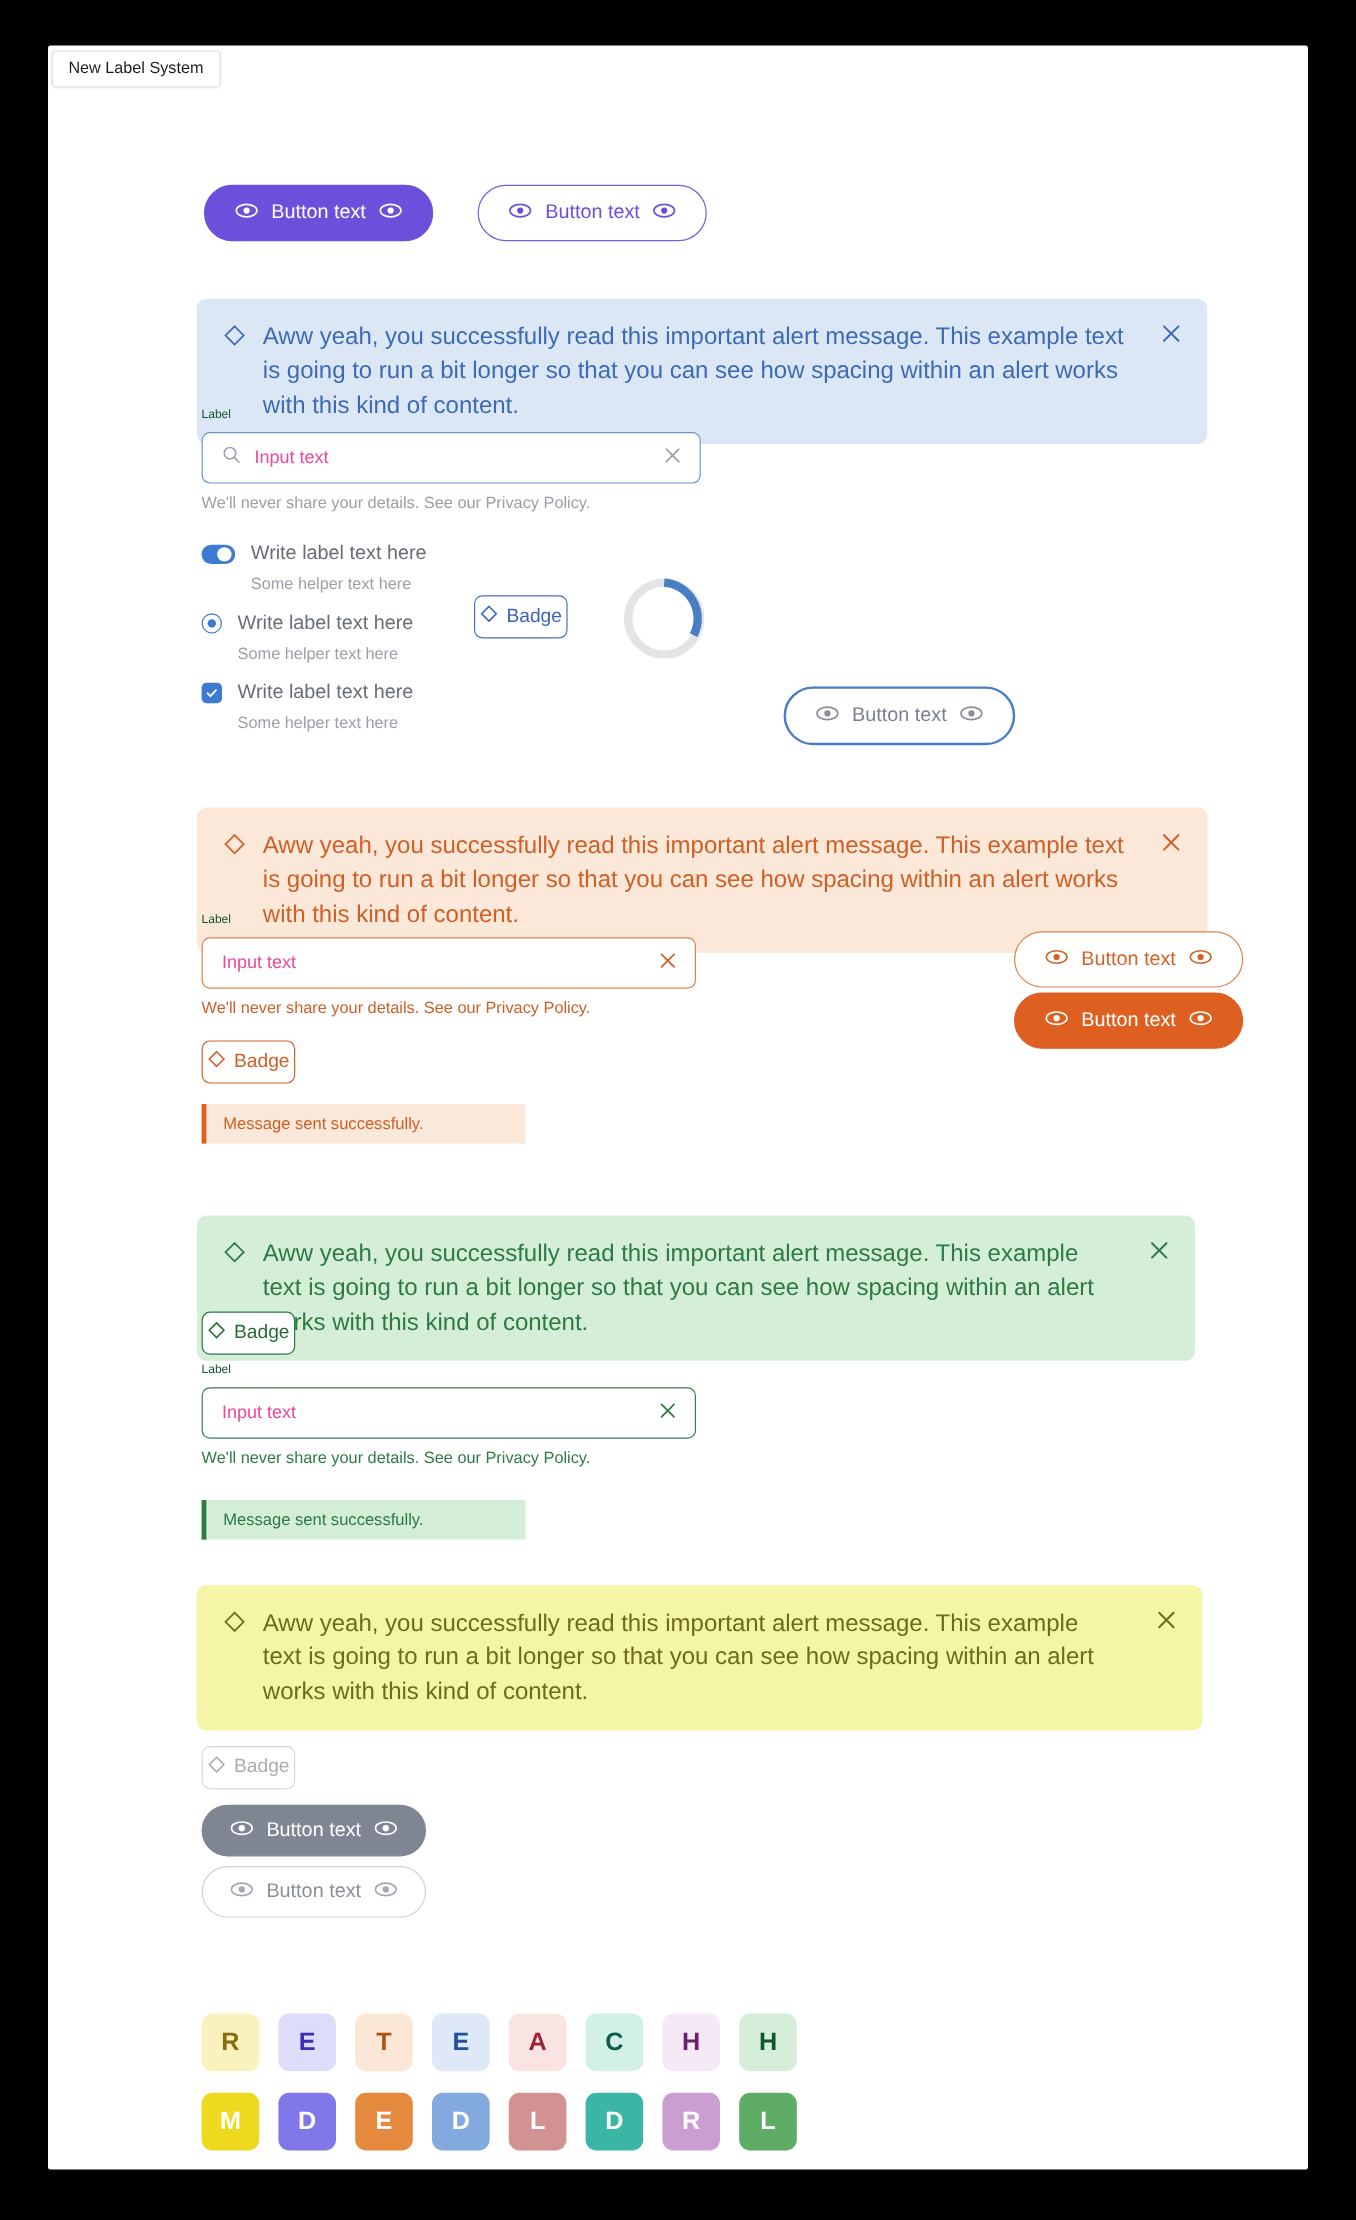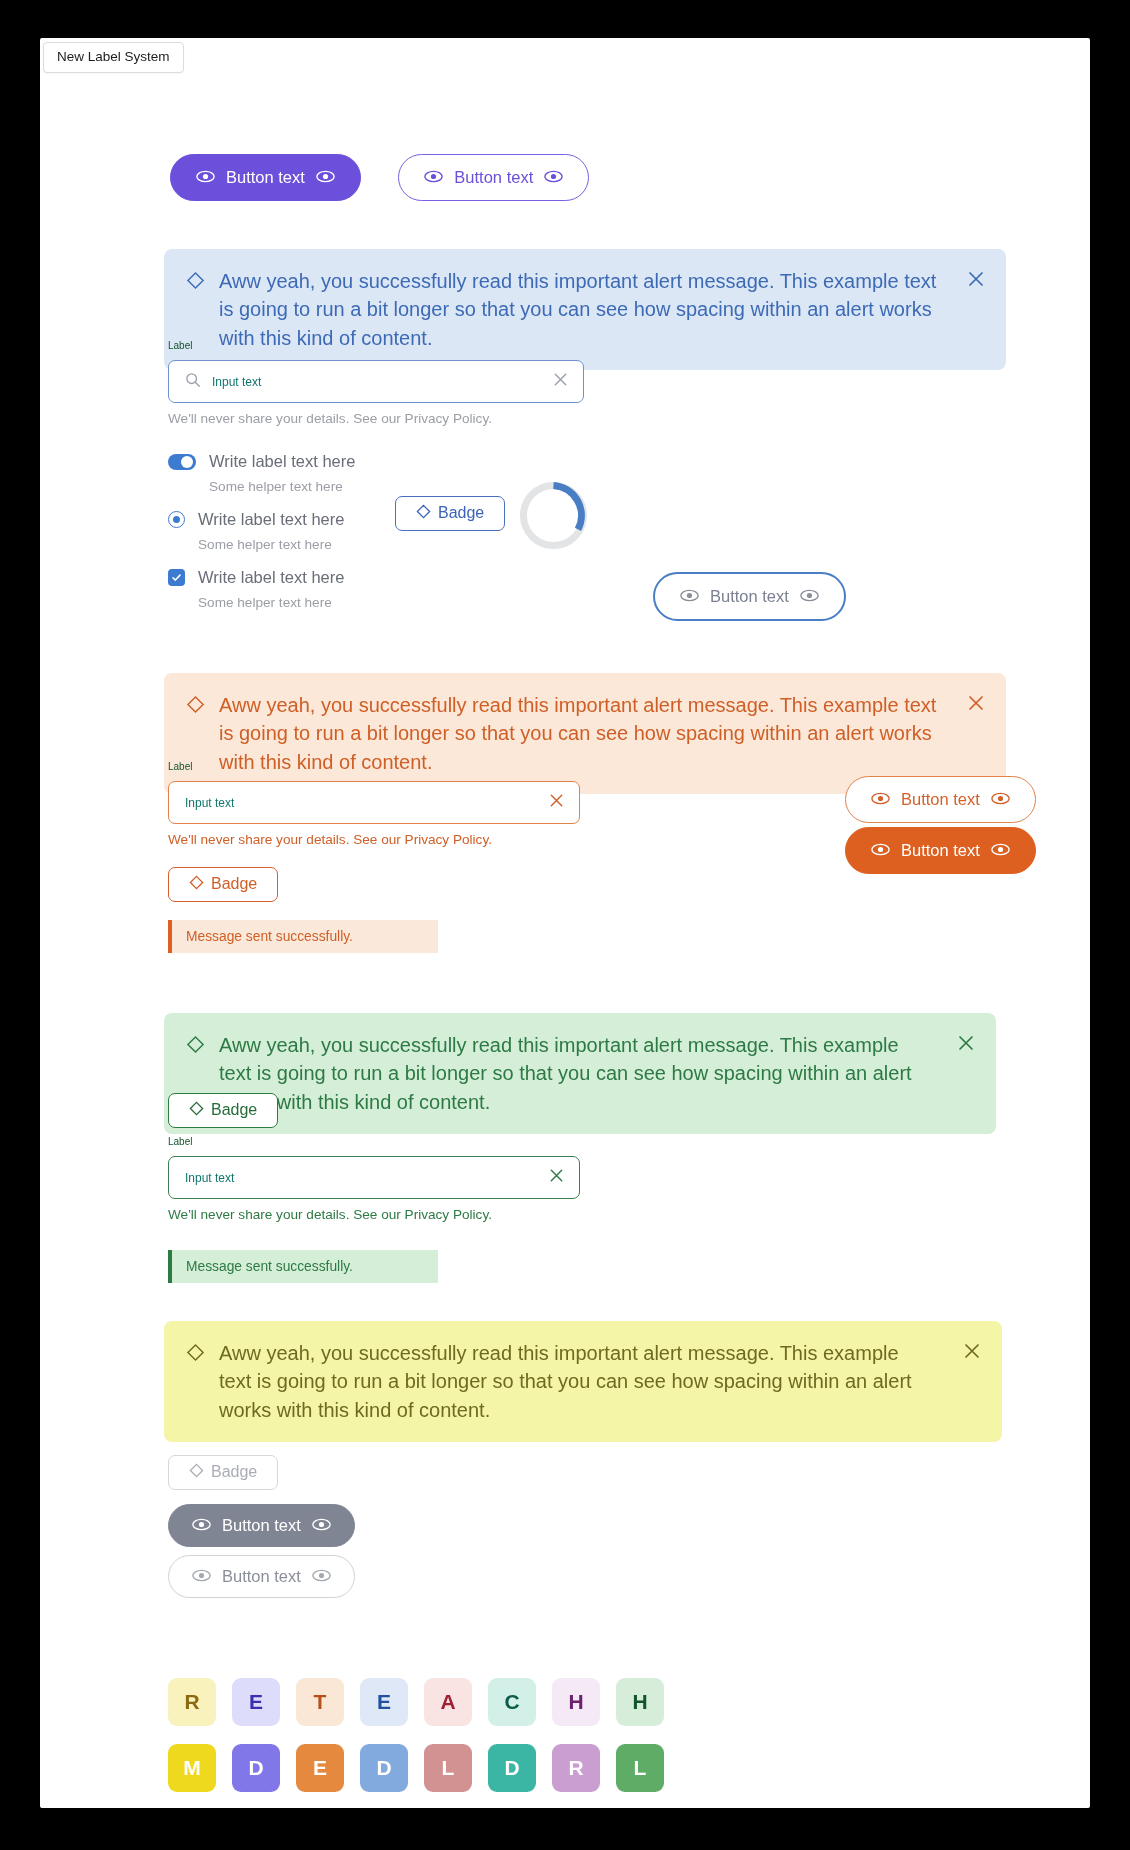--- a/index.html
+++ b/index.html
@@ -51,21 +51,21 @@
   .btn-outline-focus  { background:#fff; color:#7b8190; border:2.4px solid #4a7ec4; }
   .btn-outline-orange { background:#fff; color:#d2622a; border-color:#e0834a; }
   .btn-solid-orange   { background:#dd6020; color:#fff; border-color:#dd6020; }
   .btn-solid-grey     { background:#808593; color:#fff; border-color:#808593; }
   .btn-outline-grey   { background:#fff; color:#8b8f99; border-color:#cfd2d8; }
 
   
   .badge {
     display: inline-flex; align-items: center; gap: 7px;
     border-radius: 7px; border: 1.4px solid;
-    padding: 7px 20px 8px;
+    padding: 7px 4px 8px;
     font-size: 16px; line-height: 1; background: #fff;
     cursor: pointer; white-space: nowrap;
   }
   .badge-blue  { border-color:#4a6fc0; color:#3c63b8; }
   .badge-orange{ border-color:#d2622a; color:#cf5f27; }
   .badge-green { border-color:#2f7a43; color:#256c38; }
   .badge-grey  { border-color:#d5d7dc; color:#a9acb4; }
 
   
   .alert {
@@ -86,21 +86,21 @@
   .field-label { font-size: 10px; color:#14532d; margin-bottom: 9px; }
   .field-box {
     display:flex; align-items:center;
     height: 43px;
     border:1.4px solid; border-radius:7px;
     background:#fff;
     padding: 0 14px 0 16px;
     cursor: text;
   }
   .field-box .f-lead { flex:0 0 auto; margin-right: 11px; }
-  .field-box .f-val  { flex:1 1 auto; font-size:12px; color:#0f766e; }
+  .field-box .f-val  { flex:1 1 auto; font-size:15px; color:#ec4899; }
   .field-box .f-clear{ flex:0 0 auto; cursor:pointer; }
   .fb-blue   { border-color:#6f91cc; }
   .fb-orange { border-color:#e0834a; }
   .fb-green  { border-color:#3b7f4e; }
   .help-text { font-size: 13.6px; margin-top: 8px; }
   .help-grey   { color:#9b9ea6; }
   .help-orange { color:#cf5f27; }
   .help-green  { color:#2e7a45; }
 
   

